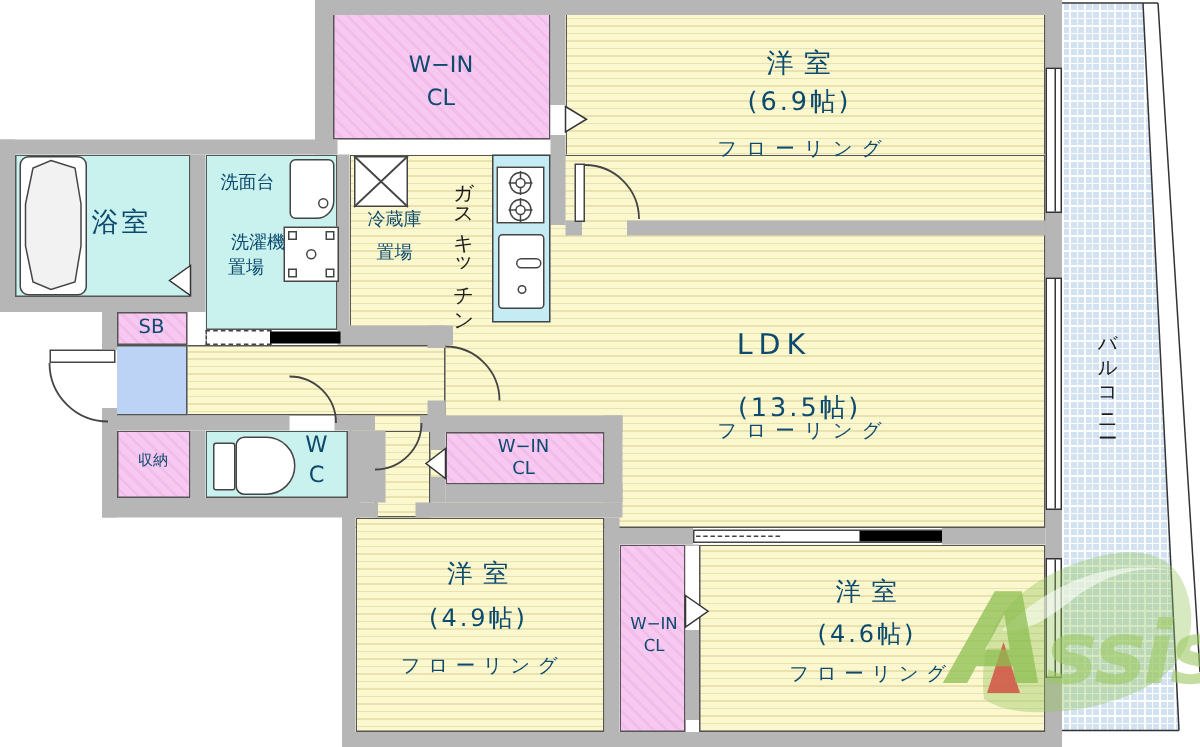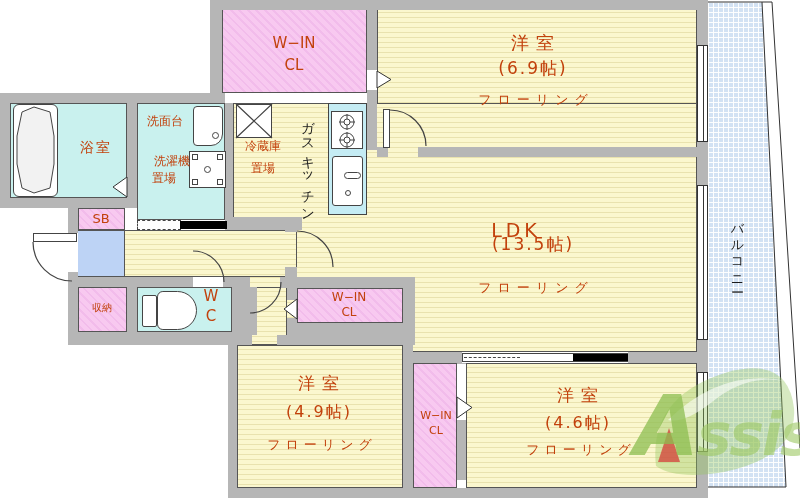--- a/index.html
+++ b/index.html
@@ -10,21 +10,21 @@
   .cyan{background:#c9f1ee;}
   .pink{background:repeating-linear-gradient(45deg,#f8c9f0 0px,#f8c9f0 4px,#f2bceb 4px,#f2bceb 6px);}
   .tile{background:#bdd3f5 repeating-linear-gradient(90deg,rgba(255,255,255,.9) 0 1px,transparent 1px 6px),
         repeating-linear-gradient(180deg,rgba(255,255,255,.9) 0 1px,transparent 1px 6px);background-color:#bdd3f5;}
   .balc{background:#d3e2f3 ;background-image:repeating-linear-gradient(90deg,rgba(255,255,255,.95) 0 1px,transparent 1px 5px),
         repeating-linear-gradient(180deg,rgba(255,255,255,.95) 0 1px,transparent 1px 5px);}
   .wall{position:absolute;background:#b6b6b6;}
   .jamb{position:absolute;background:#fff;border:1px solid #444;box-sizing:border-box;}
   .white{position:absolute;background:#fff;}
   .fix{position:absolute;background:#fff;border:1px solid #444;box-sizing:border-box;}
-  .lbl{position:absolute;color:#c2410c;white-space:nowrap;line-height:1;
+  .lbl{position:absolute;color:#0c4a6e;white-space:nowrap;line-height:1;
        transform:translateX(-50%);text-align:right;}
   .vlbl{position:absolute;writing-mode:vertical-rl;text-orientation:upright;color:#1b1b1b;line-height:1;}
   .vline{position:absolute;left:50%;top:0;bottom:0;width:1px;background:#333;}
   .window{position:absolute;background:#fff;border:1px solid #333;box-sizing:border-box;}
   svg.overlay{position:absolute;left:0;top:0;pointer-events:none;}
   .wm{position:absolute;left:628px;top:356px;width:172px;height:132px;pointer-events:none;}
   .wm-text{position:absolute;left:6px;top:28px;font-style:italic;font-weight:bold;
            font-size:58px;line-height:1;color:rgba(156,200,98,0.60);letter-spacing:-2px;}
   .wm-text::first-letter{font-size:84px;color:rgba(140,190,80,0.75);}
 </style>
@@ -161,26 +161,26 @@
   </svg>
 
   <div class="lbl" style="left:294px;top:36px;font-size:15px">W−IN</div>
   <div class="lbl" style="left:294px;top:58px;font-size:15px">CL</div>
 
   <div class="lbl" style="left:536px;top:34px;font-size:18px;letter-spacing:7px">洋室</div>
   <div class="lbl" style="left:533px;top:60px;font-size:17px;letter-spacing:2px">(6.9帖)</div>
   <div class="lbl" style="left:536px;top:93px;font-size:13px;letter-spacing:6px">フローリング</div>
 
   <div class="lbl" style="left:516px;top:221px;font-size:19px;letter-spacing:4px">LDK</div>
-  <div class="lbl" style="left:533px;top:236px;font-size:17px;letter-spacing:2px">(13.5帖)</div>
+  <div class="lbl" style="left:533px;top:264px;font-size:17px;letter-spacing:2px">(13.5帖)</div>
   <div class="lbl" style="left:536px;top:281px;font-size:13px;letter-spacing:6px">フローリング</div>
 
   <div class="vlbl" style="left:731px;top:214px;font-size:13px;letter-spacing:3px">バルコニー</div>
 
-  <div class="lbl" style="left:96px;top:140px;font-size:14px;letter-spacing:2px">浴室</div>
+  <div class="lbl" style="left:81px;top:140px;font-size:18px;letter-spacing:2px">浴室</div>
   <div class="lbl" style="left:165px;top:115px;font-size:12px">洗面台</div>
   <div class="lbl" style="left:172px;top:155px;font-size:12px">洗濯機</div>
   <div class="lbl" style="left:164px;top:172px;font-size:12px">置場</div>
   <div class="lbl" style="left:263px;top:140px;font-size:12px">冷蔵庫</div>
   <div class="lbl" style="left:263px;top:162px;font-size:12px">置場</div>
   <div class="vlbl" style="left:301px;top:112px;font-size:13.5px;letter-spacing:2px">ガスキッチン</div>
 
   <div class="lbl" style="left:101px;top:212px;font-size:13px">SB</div>
   <div class="lbl" style="left:102px;top:303px;font-size:10px">収納</div>
   <div class="lbl" style="left:211px;top:289px;font-size:15px">W</div>

